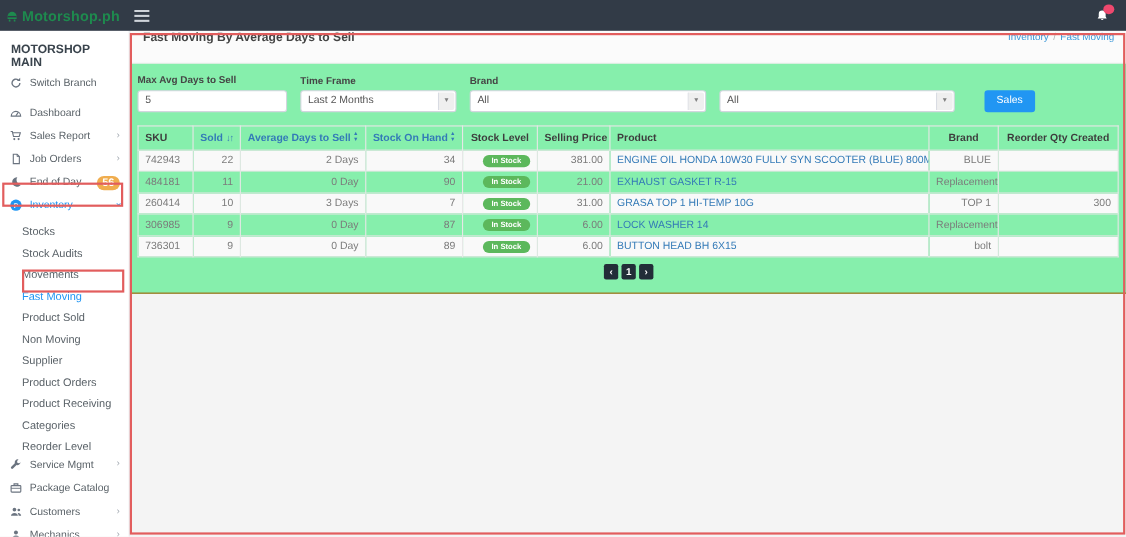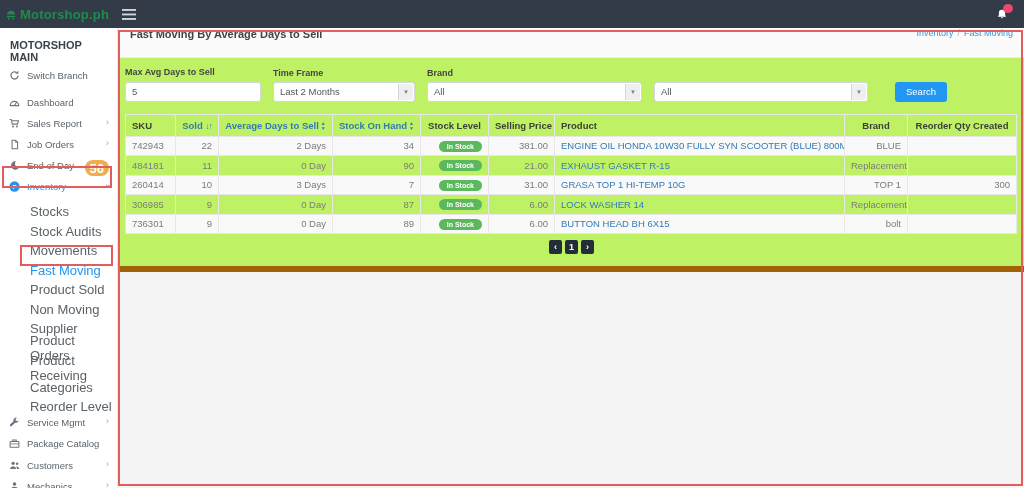--- a/index.html
+++ b/index.html
@@ -16,34 +16,34 @@
   
   .sidebar { position:absolute; top:28px; left:0; bottom:0; width:118px; background:#fff; border-right:1px solid #e6e9ec; z-index:1; }
   .sb-header { padding:11px 10px 7px 10px; font-size:11px; font-weight:bold; color:#39434c; }
   .sb-item { height:21px; display:flex; align-items:flex-start; gap:7px; padding:0 8px; font-size:9.5px; color:#5a6268; cursor:pointer; }
   .sb-item.divided { margin-bottom:6px; }
   .sb-item-b { height:21.5px; }
   .icon { width:12px; display:flex; justify-content:center; align-items:center; flex:none; }
   .chev { margin-left:auto; color:#a0a7af; font-size:9px; line-height:1; }
   .chev.down { transform:rotate(90deg); color:#2196f3; }
   .sb-item.active-parent { color:#2196f3; }
-  .sb-badge { margin-left:auto; background:#f0ad4e; color:#fff; font-size:13px; font-weight:bold; border-radius:8px; padding:1.5px 5px; line-height:1; }
+  .sb-badge { margin-left:auto; background:#f0ad4e; color:#fff; font-size:10px; font-weight:bold; border-radius:8px; padding:1.5px 5px; line-height:1; }
   .sb-sub { }
-  .sb-sub-item { height:19.5px; display:flex; align-items:center; padding-left:30px; font-size:13px; color:#5a6268; cursor:pointer; }
+  .sb-sub-item { height:19.5px; display:flex; align-items:center; padding-left:20px; font-size:10px; color:#5a6268; cursor:pointer; }
   .sb-sub-item.active { color:#2196f3; }
 
   
   .content { position:absolute; top:28px; left:119px; right:0; bottom:0; background:#f4f4f4; }
   .content-header { height:30px; background:#fbfbfb; border-bottom:1px solid #ededed; display:flex; align-items:flex-start; justify-content:space-between; padding:0 11px; }
   .page-title { font-size:11px; font-weight:bold; color:#444; }
   .breadcrumb { font-size:9px; display:flex; gap:4px; align-items:center; }
   .breadcrumb a { color:#3b98d8; text-decoration:none; cursor:pointer; }
   .breadcrumb .sep { color:#b5b5b5; }
 
-  .panel { background:#bef264; border-bottom:6px solid #a16207; padding-bottom:12px; }
+  .panel { background:#86efac; border-bottom:1px solid #a16207; padding-bottom:12px; }
 
   
   .filters { display:flex; align-items:flex-end; padding:9px 6px 0 6px; }
   .fgroup { margin-right:12px; }
   .fgroup label { display:block; font-size:9px; font-weight:bold; color:#454545; margin-bottom:4px; }
   .tbox, .sbox { height:20px; border:1px solid #d2d6de; border-radius:3px; background:#fff; font-size:9.5px; color:#555; }
   .tbox { width:136px; padding:0 6px; font-family:"Liberation Sans", sans-serif; }
   .sbox { position:relative; display:flex; align-items:center; padding:0 20px 0 6px; cursor:pointer; }
   .w142 { width:142px; } .w215 { width:215px; } .w214 { width:214px; }
   .caretbox { position:absolute; top:1px; right:1px; bottom:1px; width:15px; background:#efefef; border-left:1px solid #d2d6de; border-radius:0 2px 2px 0; display:flex; align-items:center; justify-content:center; color:#808080; font-size:6px; }
@@ -264,21 +264,21 @@
           <span>All</span>
           <span class="caretbox">▼</span>
         </div>
       </div>
       <div class="fgroup">
         <div class="sbox w214">
           <span>All</span>
           <span class="caretbox">▼</span>
         </div>
       </div>
-      <button class="search-btn">Search</button>
+      <button class="search-btn">Sales</button>
     </div>
 
     <table>
       <colgroup>
         <col style="width:50px">
           <col style="width:43px">
           <col style="width:114px">
           <col style="width:88px">
         <col style="width:68px">
           <col style="width:66px">

